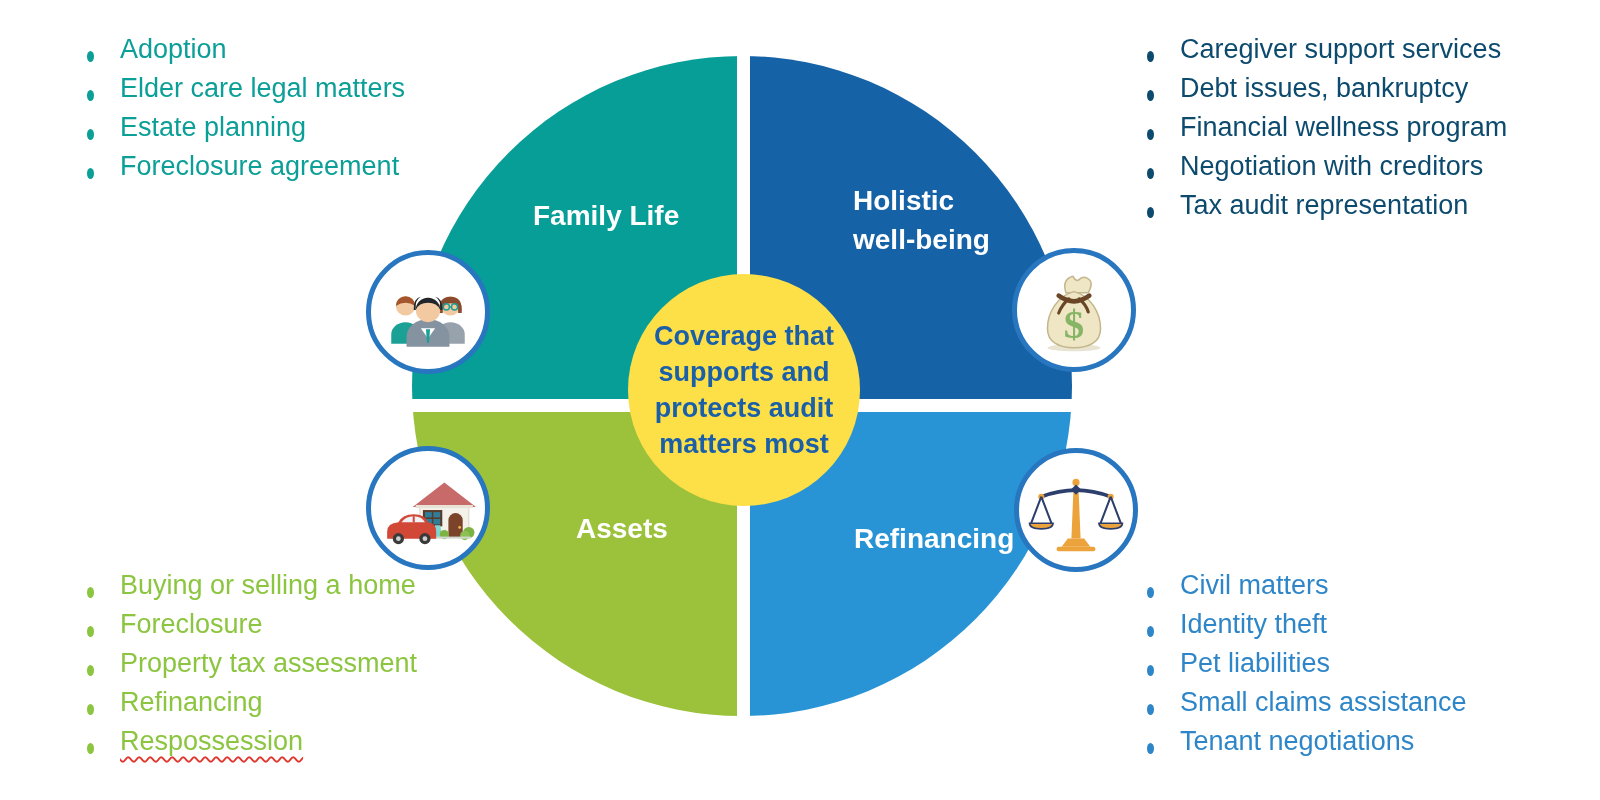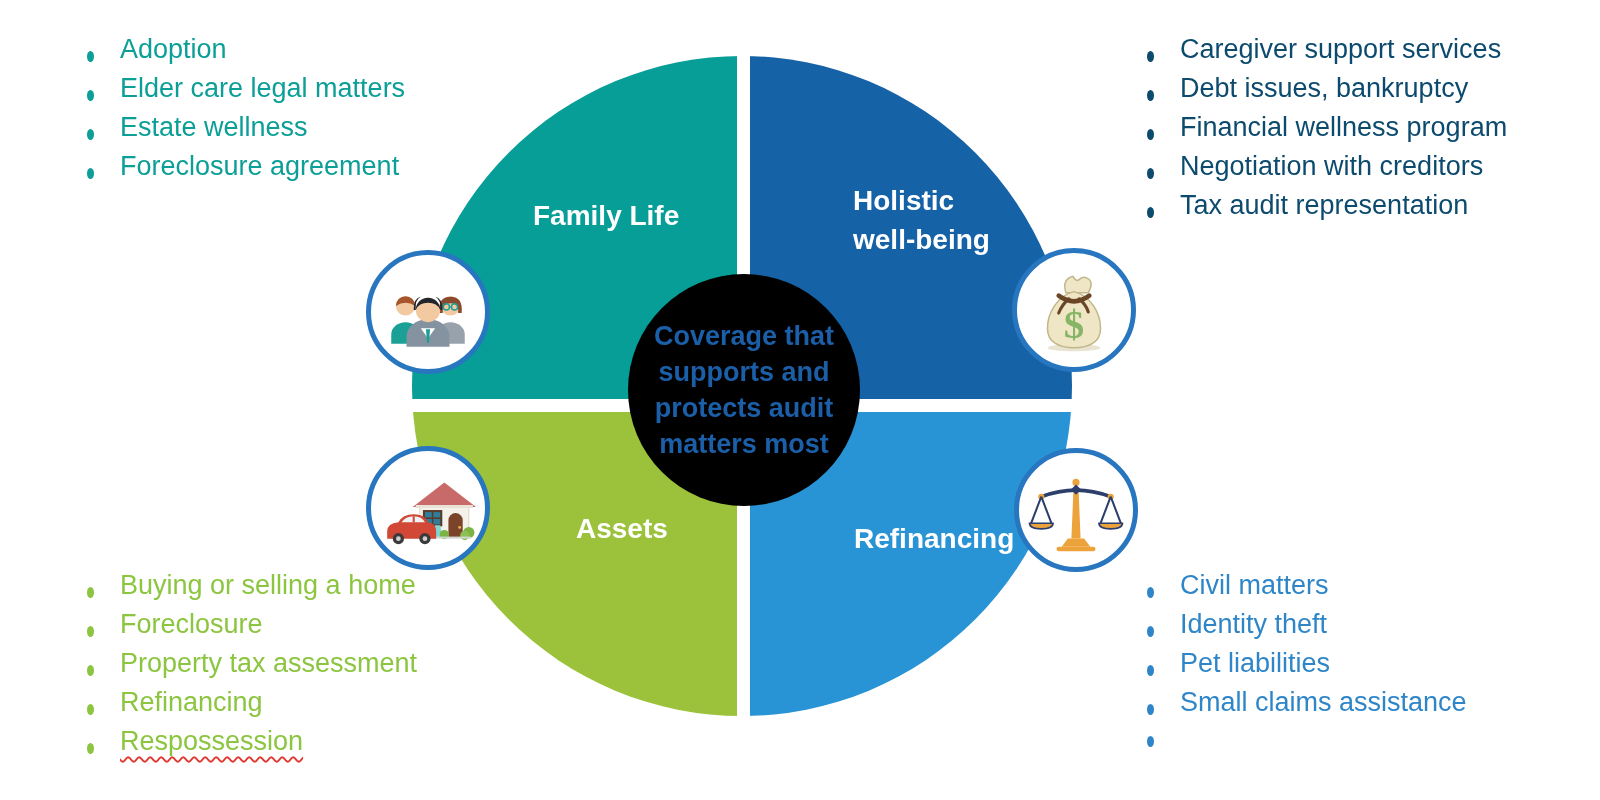--- a/index.html
+++ b/index.html
@@ -69,21 +69,21 @@
   .label-assets     { left: 576px; top: 509px; }
   .label-protection { left: 854px; top: 519px; }
   .label-line { display: block; }
 
   
   .center-circle {
     position: absolute;
     left: 628px; top: 274px;
     width: 232px; height: 232px;
     border-radius: 50%;
-    background: #000000;
+    background: #fde047;
     z-index: 3;
     display: flex;
     flex-direction: column;
     align-items: center;
     justify-content: center;
     text-align: center;
   }
   .center-circle span {
     display: block;
     color: #1a5fa8;
@@ -120,21 +120,21 @@
     <li>
         <span class="dot"></span>
         <span>Adoption</span>
       </li>
     <li>
         <span class="dot"></span>
         <span>Elder care legal matters</span>
       </li>
     <li>
         <span class="dot"></span>
-        <span>Estate wellness</span>
+        <span>Estate planning</span>
       </li>
     <li>
         <span class="dot"></span>
         <span>Foreclosure agreement</span>
       </li>
   </ul>
 
   <ul class="item-list list-holistic">
     <li>
         <span class="dot"></span>
@@ -193,20 +193,21 @@
     <li>
         <span class="dot"></span>
         <span>Pet liabilities</span>
       </li>
     <li>
         <span class="dot"></span>
         <span>Small claims assistance</span>
       </li>
     <li>
         <span class="dot"></span>
+        <span>Tenant negotiations</span>
       </li>
   </ul>
 
   <div class="wheel">
     <div class="quad quad-family"></div>
     <div class="quad quad-holistic"></div>
     <div class="quad quad-assets"></div>
     <div class="quad quad-protection"></div>
   </div>
 

